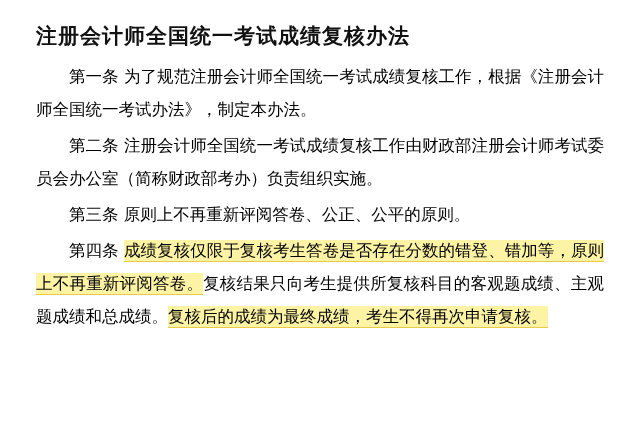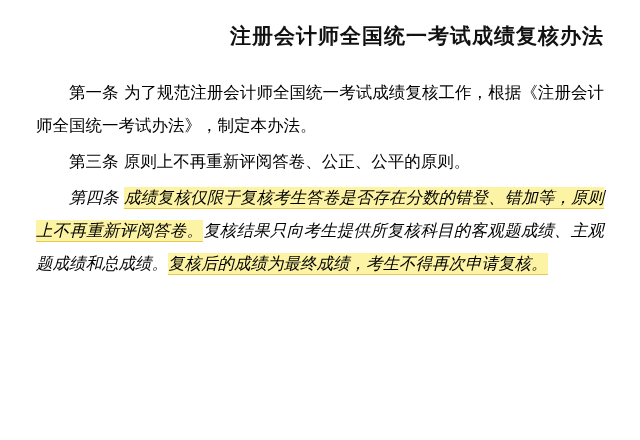--- a/index.html
+++ b/index.html
@@ -15,40 +15,39 @@
     overflow: hidden;
   }
   .page {
     position: relative;
     width: 640px;
     height: 440px;
     box-sizing: border-box;
     padding: 0 36px;
   }
   .doc-title {
-    text-align: right;
+    text-align: left;
     font-size: 21px;
     font-weight: bold;
     letter-spacing: 1px;
     margin-top: 22px;
-    margin-bottom: 26px;
+    margin-bottom: 10px;
     color: #111111;
   }
   .para {
     font-size: 16.5px;
     line-height: 33px;
     text-align: justify;
     text-justify: inter-ideograph;
     text-indent: 2em;
     margin: 0 0 3px 0;
     color: #000000;
   }
   .para:last-child {
     margin-bottom: 12px;
-    font-style: italic;
   }
   .hl {
     background: #fdf3a4;
     border-bottom: 1.5px solid #e9c94a;
     padding: 1px 0;
     box-decoration-break: clone;
     -webkit-box-decoration-break: clone;
   }
   .seg {
     white-space: normal;
@@ -58,20 +57,23 @@
 <body>
 
 <div class="page">
 
   <div class="doc-title">注册会计师全国统一考试成绩复核办法</div>
 
   <p class="para">
     <span class="seg">第一条  为了规范注册会计师全国统一考试成绩复核工作，根据《注册会计师全国统一考试办法》，制定本办法。</span>
   </p>
 
+  <p class="para">
+    <span class="seg">第二条  注册会计师全国统一考试成绩复核工作由财政部注册会计师考试委员会办公室（简称财政部考办）负责组织实施。</span>
+  </p>
 
   <p class="para">
     <span class="seg">第三条  原则上不再重新评阅答卷、公正、公平的原则。</span>
   </p>
 
   <p class="para">
     <span class="seg">第四条  </span><span class="seg hl">成绩复核仅限于复核考生答卷是否存在分数的错登、错加等，原则上不再重新评阅答卷。</span><span class="seg">复核结果只向考生提供所复核科目的客观题成绩、主观题成绩和总成绩。</span><span class="seg hl">复核后的成绩为最终成绩，考生不得再次申请复核。</span>
   </p>
 
 </div>

